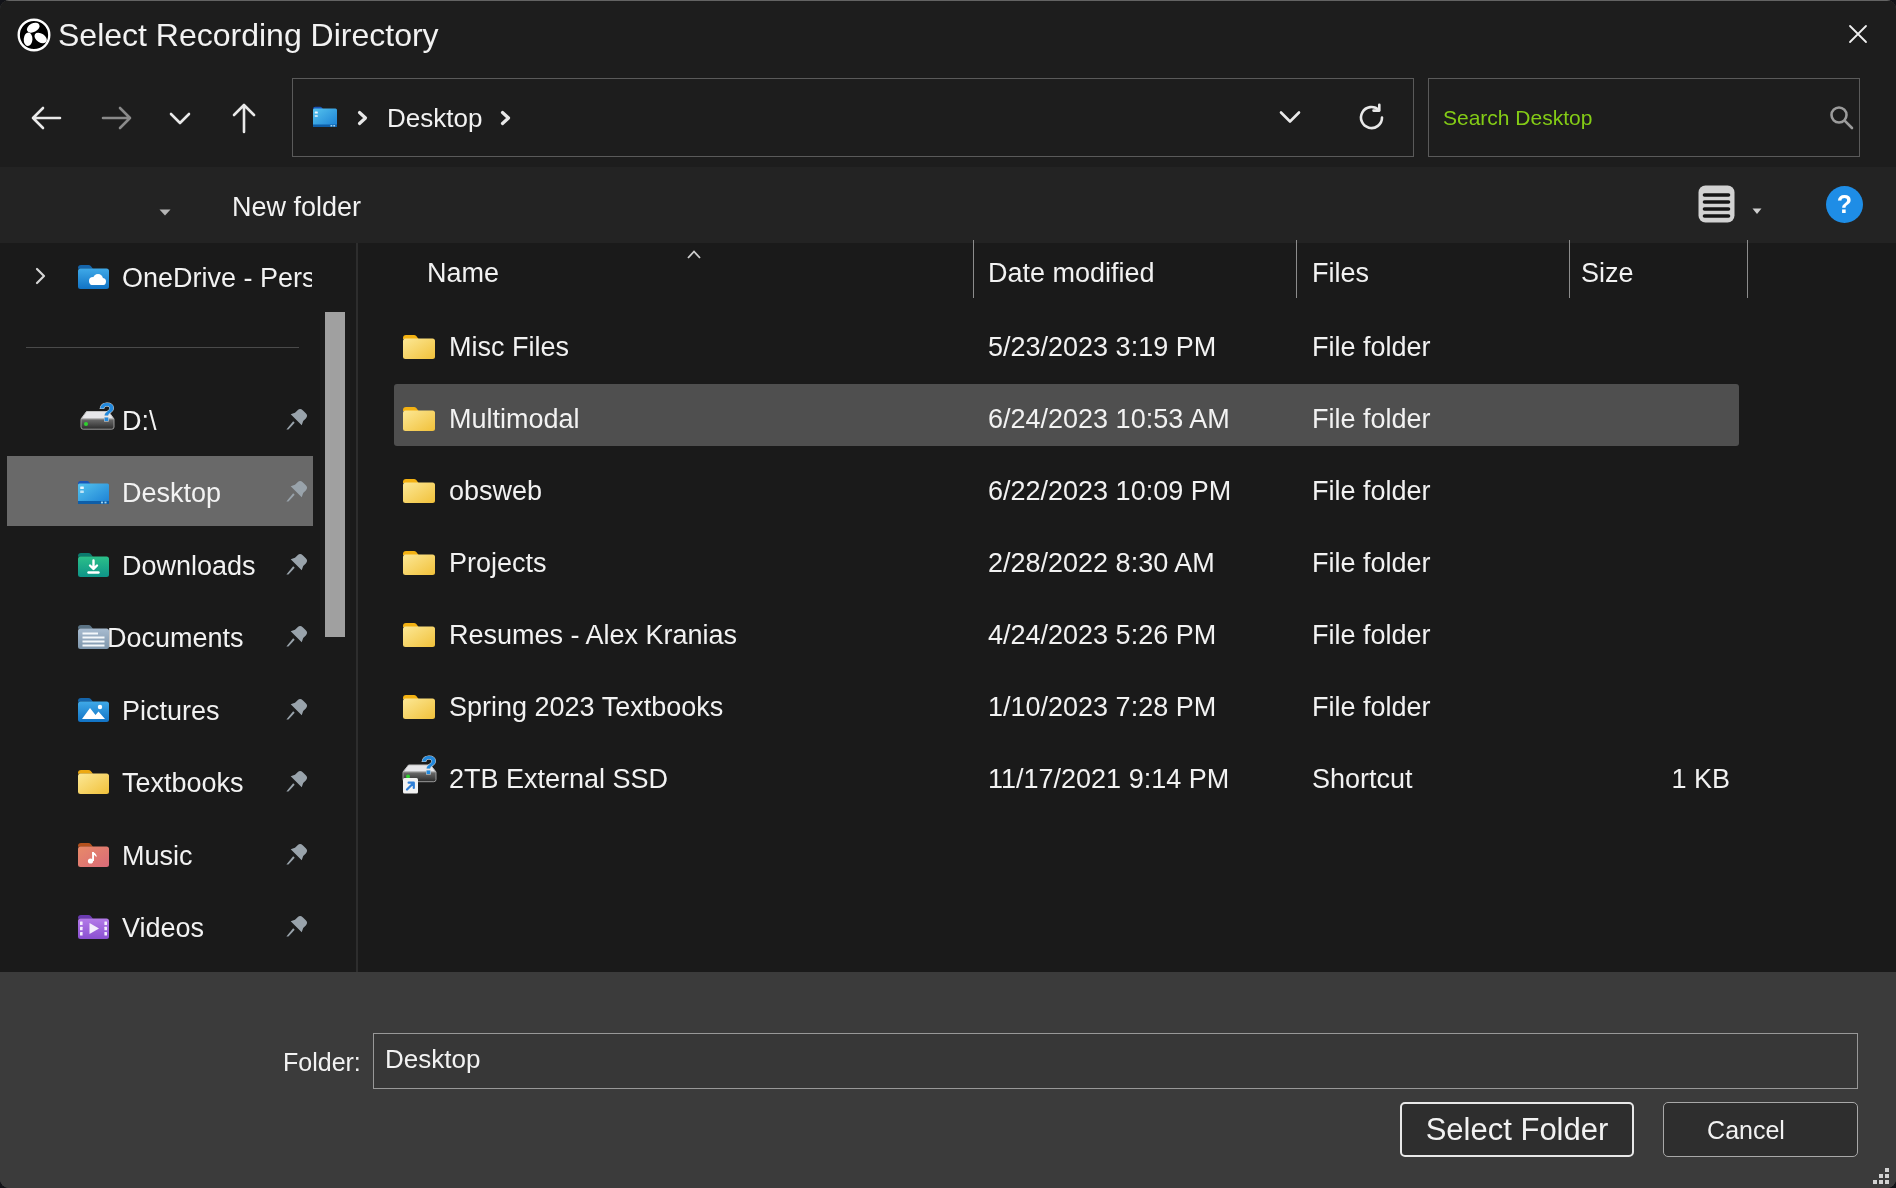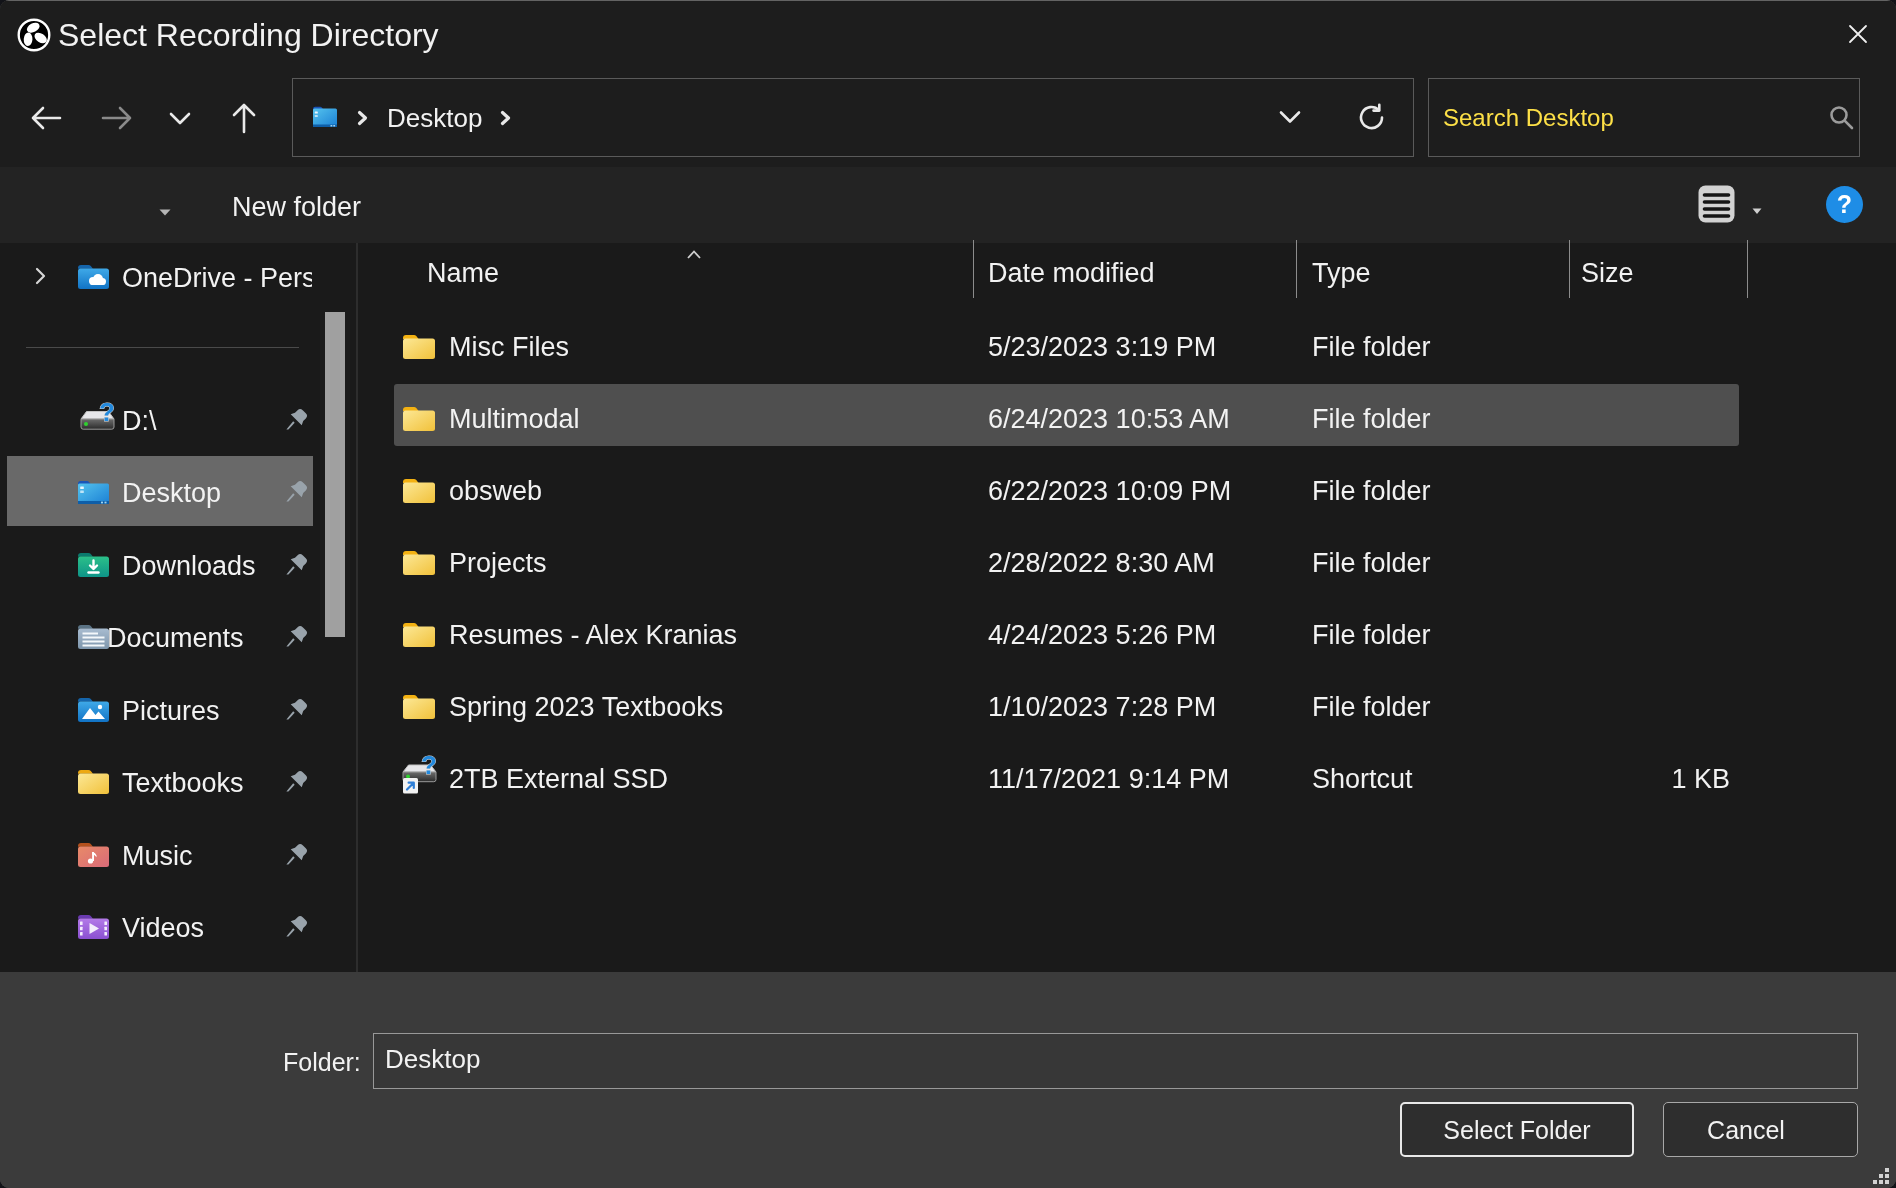--- a/index.html
+++ b/index.html
@@ -111,21 +111,21 @@
       </svg>
   </div>
   <div class="abs" id="bcrefresh" style="left:1357px;top:103px;width:29px;height:29px;">
     <svg width="29" height="29" viewBox="0 0 29 29">
       <path d="M25 14.5 a10.5 10.5 0 1 1 -3.1 -7.4" stroke="#e9e9e9" stroke-width="2.6" fill="none" stroke-linecap="round"></path>
       <path d="M22.3 1.8 L22.3 7.6 L16.5 7.6" stroke="#e9e9e9" stroke-width="2.6" fill="none" stroke-linecap="round" stroke-linejoin="round"></path>
     </svg>
   </div>
 
   <div class="abs" style="left:1428px;top:78px;width:432px;height:79px;border:1px solid #5a5a5a;box-sizing:border-box;"></div>
-  <div class="abs txt" style="left:1443px;top:103px;color:#fde047;font-size:24px;">Search Desktop</div>
+  <div class="abs txt" style="left:1443px;top:103px;color:#84cc16;font-size:21px;">Search Desktop</div>
   <div class="abs" id="magnifier" style="left:1828px;top:104px;width:27px;height:27px;">
     <svg width="27" height="27" viewBox="0 0 27 27">
       <circle cx="11" cy="11" r="7.5" stroke="#9b9b9b" stroke-width="2.6" fill="none"></circle>
       <path d="M16.6 16.6 L24 24" stroke="#9b9b9b" stroke-width="2.6" stroke-linecap="round"></path>
     </svg>
   </div>
 
   <div class="abs" style="left:0;top:167px;width:1896px;height:76px;background:#232323;"></div>
   <div class="abs txt" style="left:55px;top:192px;margin-top:48px;">Organize</div>
   <div class="abs" id="orgdrop" style="left:158px;top:203px;width:14px;height:9px;">
@@ -159,21 +159,21 @@
 
   <div class="abs" style="left:0;top:243px;width:1896px;height:729px;background:#1a1a1a;"></div>
 
   <div class="abs" id="sortcaret" style="left:687px;top:245px;width:14px;height:9px;">
     <svg width="14" height="9" viewBox="0 0 14 9">
         <path d="M1 8 L7 1.5 L13 8" stroke="#cfcfcf" stroke-width="1.8" fill="none"></path>
       </svg>
   </div>
   <div class="abs txt" style="left:427px;top:258px;">Name</div>
   <div class="abs txt" style="left:988px;top:258px;">Date modified</div>
-  <div class="abs txt" style="left:1312px;top:258px;">Type</div>
+  <div class="abs txt" style="left:1312px;top:258px;">Files</div>
   <div class="abs txt" style="left:1581px;top:258px;">Size</div>
   <div class="abs" style="left:973px;top:240px;width:1px;height:58px;background:#8c8c8c;"></div>
   <div class="abs" style="left:1296px;top:240px;width:1px;height:58px;background:#8c8c8c;"></div>
   <div class="abs" style="left:1569px;top:240px;width:1px;height:58px;background:#8c8c8c;"></div>
   <div class="abs" style="left:1747px;top:240px;width:1px;height:58px;background:#8c8c8c;"></div>
 
   <div class="abs" style="left:7px;top:456px;width:306px;height:70px;background:#696969;"></div>
   <div class="abs" style="left:33px;top:266px;width:14px;height:20px;">
     <svg width="14" height="20" viewBox="0 0 14 20">
         <path d="M4 3 L11 10 L4 17" stroke="#d6d6d6" stroke-width="2.2" fill="none" stroke-linecap="round" stroke-linejoin="round"></path>
@@ -396,21 +396,21 @@
       <rect x="3" y="25" width="15" height="15.5" rx="1.5" fill="#f2f2f2"></rect>
       <path d="M7 36.5 L13.8 29.7 M8.6 29.7 L13.8 29.7 L13.8 34.9" stroke="#2f7fd6" stroke-width="2.2" fill="none" stroke-linecap="round" stroke-linejoin="round"></path>
     </svg>
   </div>
 
   <div class="abs" style="left:0;top:972px;width:1896px;height:216px;background:#3b3b3b;"></div>
   <div class="abs txt" style="left:283px;top:1047px;font-size:25px;">Folder:</div>
   <div class="abs" style="left:373px;top:1033px;width:1485px;height:56px;border:1px solid #989898;box-sizing:border-box;background:#373737;"></div>
   <div class="abs txt" style="left:385px;top:1044px;font-size:26px;">Desktop</div>
   <div class="abs" style="left:1400px;top:1102px;width:234px;height:55px;border:2px solid #e8e8e8;box-sizing:border-box;background:#2e2e2e;border-radius:5px;"></div>
-  <div class="abs txt" style="left:1400px;top:1115px;width:234px;text-align:center;font-size:25px;">Select Folder</div>
+  <div class="abs txt" style="left:1400px;top:1115px;width:234px;text-align:center;font-size:31px;">Select Folder</div>
   <div class="abs" style="left:1663px;top:1102px;width:195px;height:55px;border:1px solid #a8a8a8;box-sizing:border-box;background:#2e2e2e;border-radius:5px;"></div>
   <div class="abs txt" style="left:1663px;top:1115px;width:166px;text-align:center;font-size:25px;">Cancel</div>
   <div class="abs" id="grip" style="left:1871px;top:1166px;width:20px;height:19px;">
     <svg width="20" height="19" viewBox="0 0 20 19">
       <g fill="#d2d2d2">
         <rect x="14" y="2" width="4" height="4"></rect>
         <rect x="8" y="8" width="4" height="4"></rect>
           <rect x="14" y="8" width="4" height="4"></rect>
         <rect x="2" y="14" width="4" height="4"></rect>
           <rect x="8" y="14" width="4" height="4"></rect>

